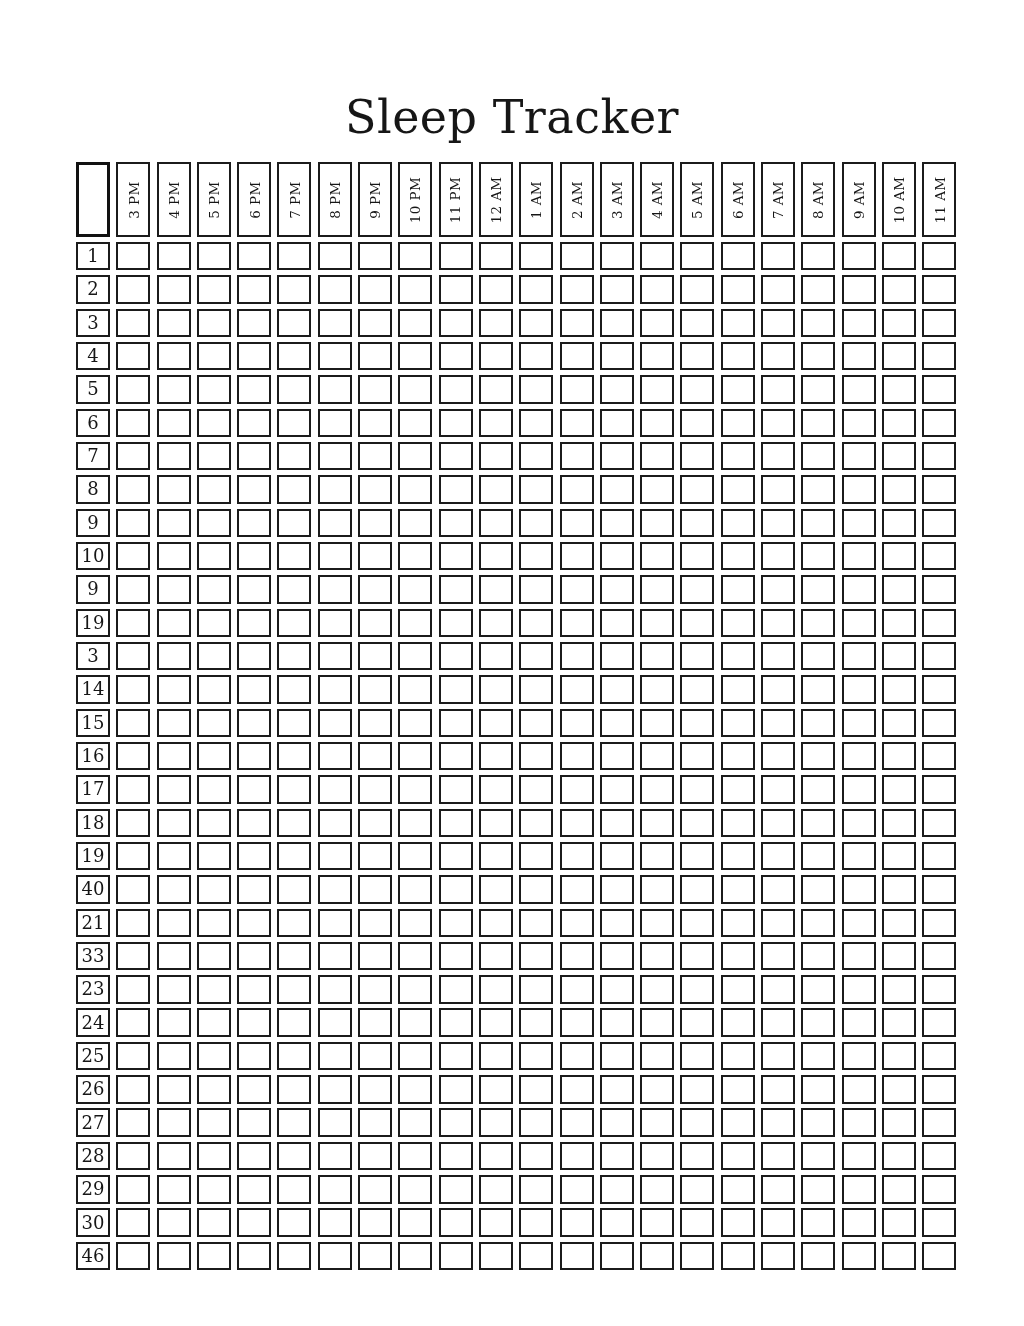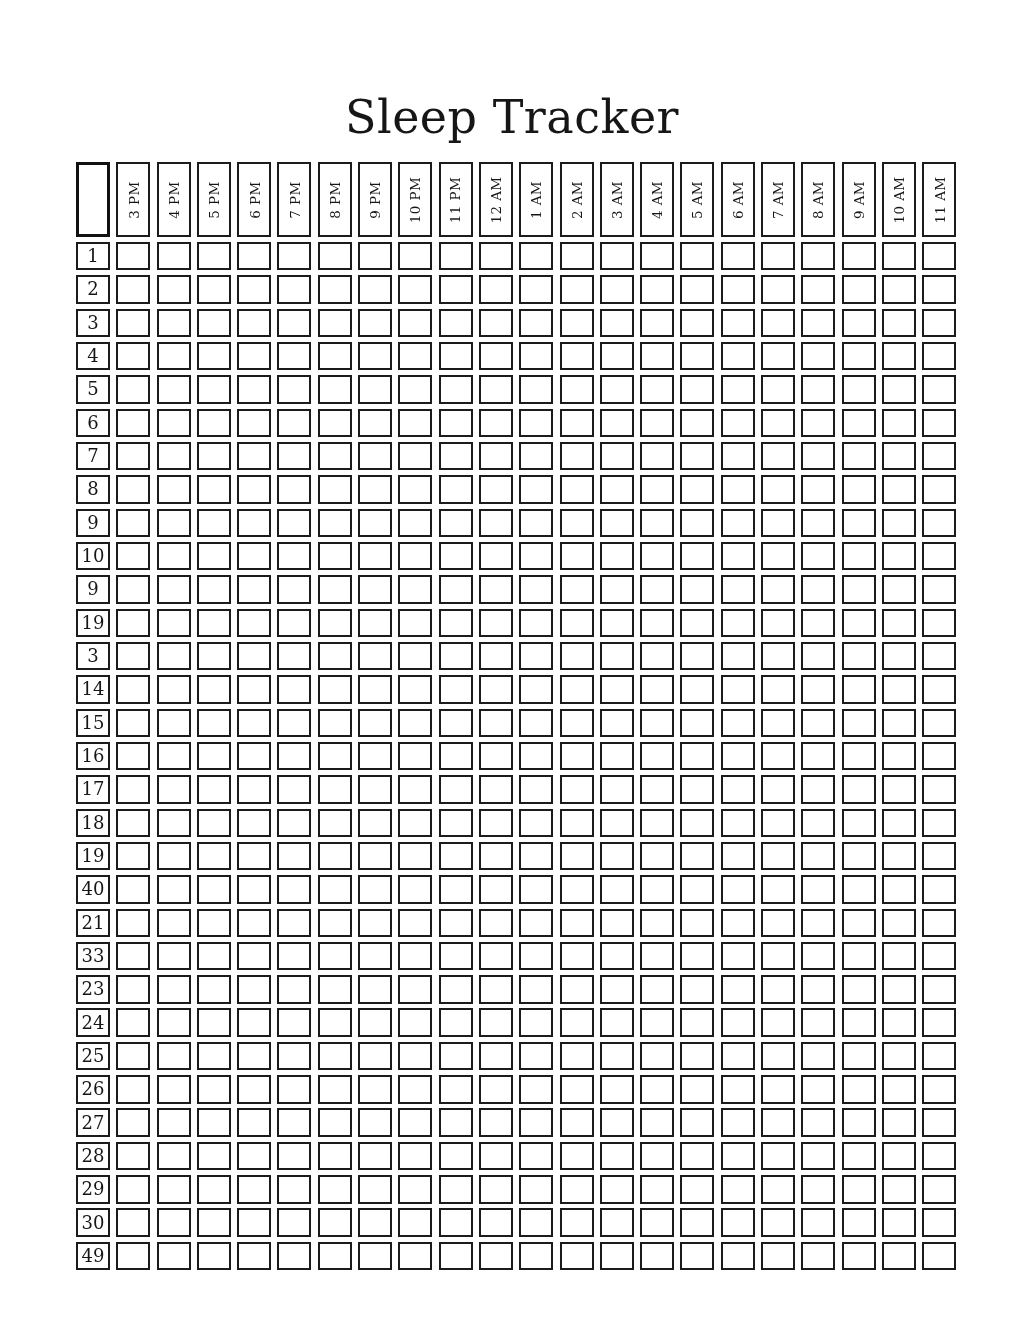--- a/index.html
+++ b/index.html
@@ -849,21 +849,21 @@
       <div class="cell day-cell"></div>
       <div class="cell day-cell"></div>
       <div class="cell day-cell"></div>
       <div class="cell day-cell"></div>
       <div class="cell day-cell"></div>
       <div class="cell day-cell"></div>
       <div class="cell day-cell"></div>
       <div class="cell day-cell"></div>
       <div class="cell day-cell"></div>
       <div class="cell row-header">
-        <span>49</span>
+        <span>46</span>
       </div>
       <div class="cell day-cell"></div>
       <div class="cell day-cell"></div>
       <div class="cell day-cell"></div>
       <div class="cell day-cell"></div>
       <div class="cell day-cell"></div>
       <div class="cell day-cell"></div>
       <div class="cell day-cell"></div>
       <div class="cell day-cell"></div>
       <div class="cell day-cell"></div>

